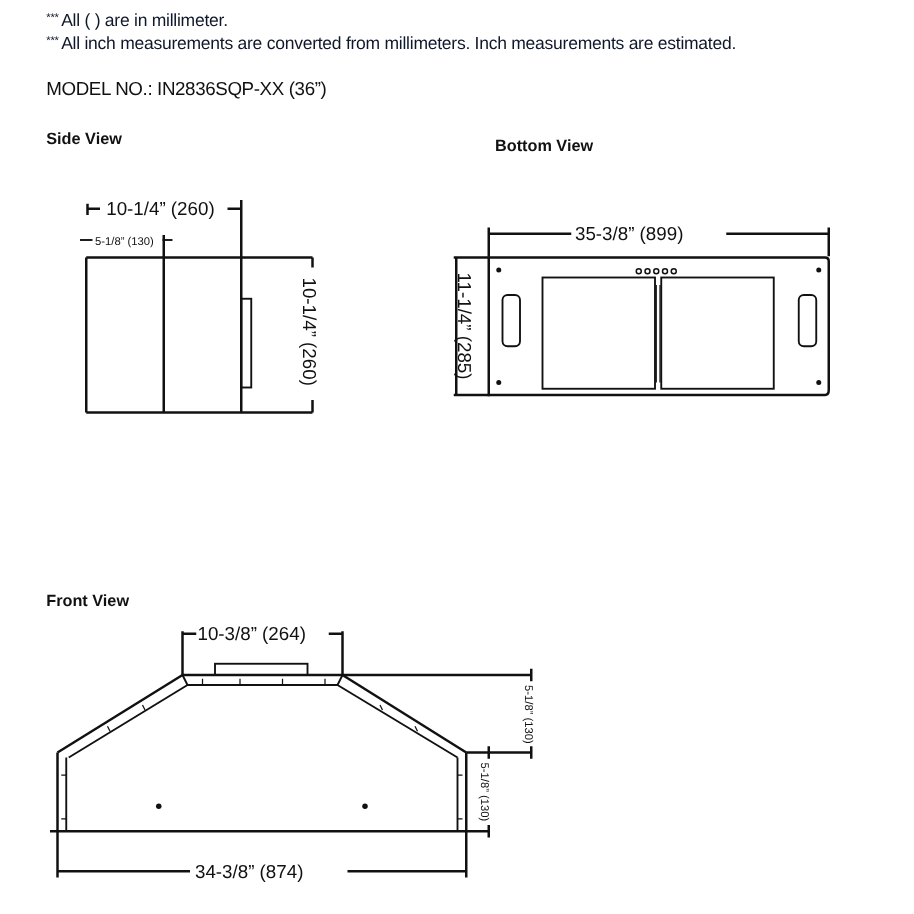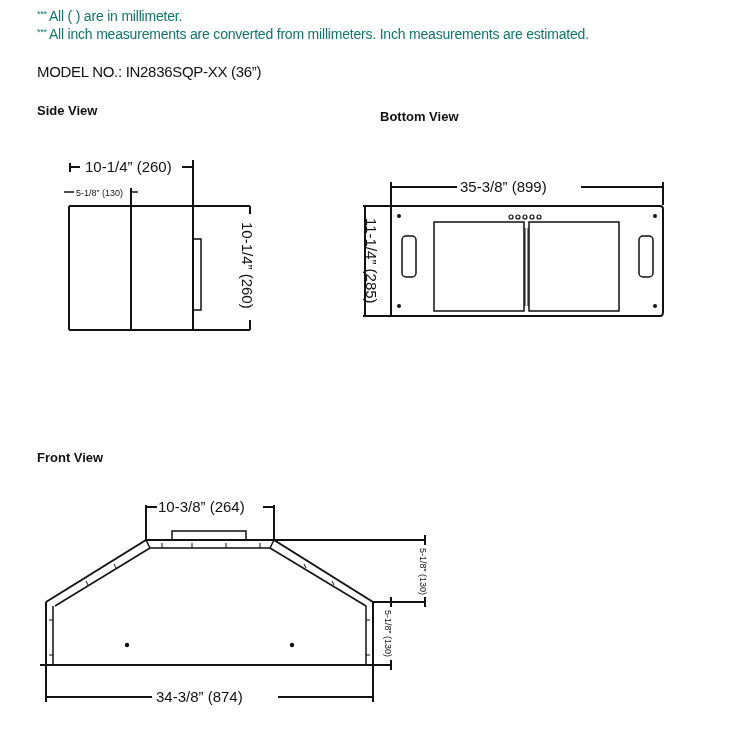--- a/index.html
+++ b/index.html
@@ -1,34 +1,34 @@
 <!DOCTYPE html>
 <html><head>
   <meta charset="utf-8">
   <style>
     html, body { margin: 0; padding: 0; background: #ffffff; }
     body { width: 731px; height: 731px; position: relative; overflow: hidden; font-family: "Liberation Sans", sans-serif; color: #111; }
-    .note { position: absolute; left: 37px; font-size: 14px; color: #0f766e; letter-spacing: -0.2px; white-space: nowrap; }
+    .note { position: absolute; left: 37px; font-size: 14px; color: #0f172a; letter-spacing: -0.2px; white-space: nowrap; }
     .note .stars { font-size: 9px; vertical-align: 4px; margin-right: 2px; }
     .model { position: absolute; left: 37px; top: 63px; font-size: 15px; font-weight: normal; white-space: nowrap; letter-spacing: -0.3px; }
     .view-title { position: absolute; font-size: 13px; font-weight: bold; white-space: nowrap; }
     svg { position: absolute; left: 0; top: 0; }
     .dim { font-family: "Liberation Sans", sans-serif; fill: #111; }
   </style>
 </head>
 <body>
 
 <div class="note" style="top:8px;"><span class="stars">***</span><span>All ( ) are in millimeter.</span></div>
 <div class="note" style="top:26px;"><span class="stars">***</span><span>All inch measurements are converted from millimeters.  Inch measurements are estimated.</span></div>
 
 <div class="model">MODEL NO.: IN2836SQP-XX (36”)</div>
 
 <div class="view-title" style="left:37px; top:103px;">Side View</div>
-<div class="view-title" style="left:380px; top:109px;">Bottom View</div>
-<div class="view-title" style="left:37px; top:450px;">Front View</div>
+<div class="view-title" style="left:396px; top:109px;">Bottom View</div>
+<div class="view-title" style="left:37px; top:473px;">Front View</div>
 
 <svg width="731" height="731" viewBox="0 0 731 731">
 
   <g stroke="#111" fill="none" stroke-width="2">
 
     <line x1="70" y1="163" x2="70" y2="172"></line>
     <line x1="70" y1="167" x2="80" y2="167"></line>
     <line x1="182" y1="167" x2="193" y2="167"></line>
     <line x1="193" y1="160" x2="193" y2="330"></line>
 

